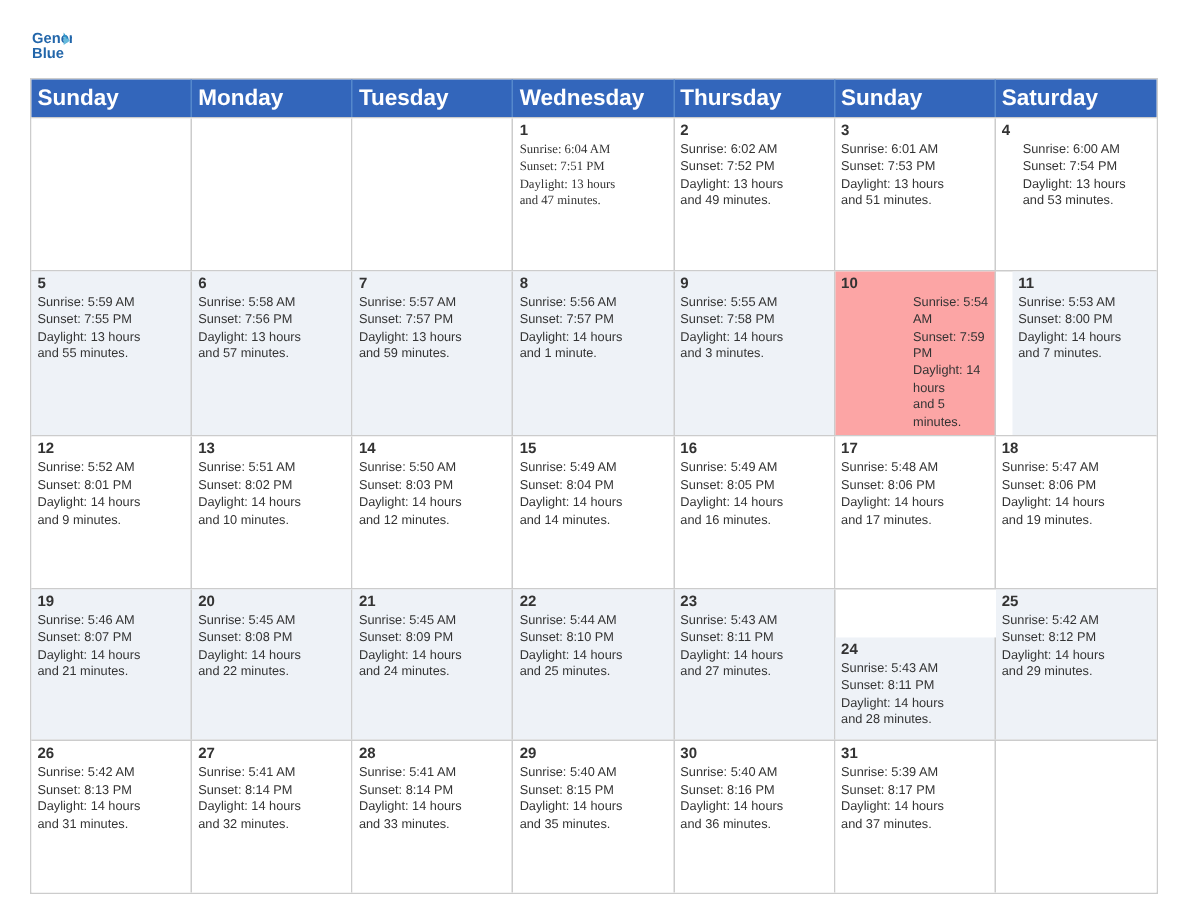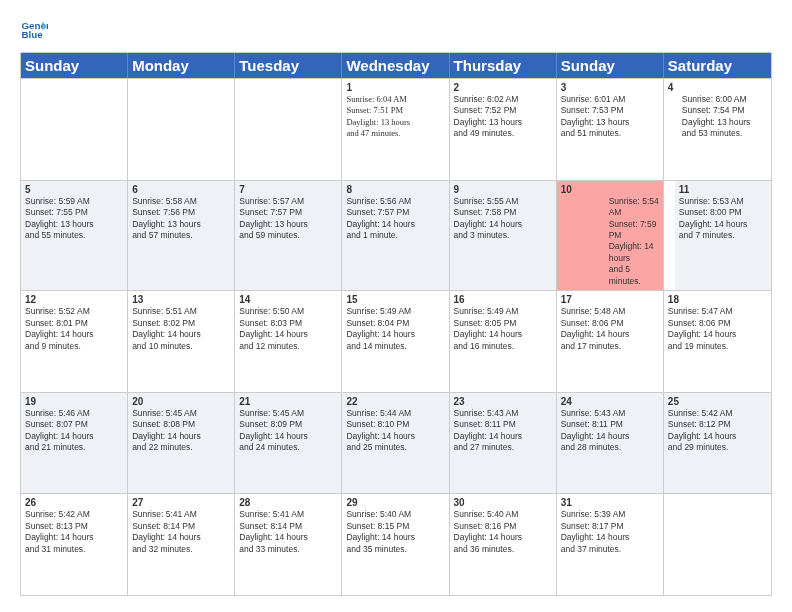--- a/index.html
+++ b/index.html
@@ -302,21 +302,21 @@
 Daylight: 14 hours
 and 25 minutes.</div>
           </div>
           <div class="cal-cell" style="background: rgb(238, 242, 247);">
             <span class="day-num">23</span>
             <div class="day-info" style="white-space: pre-line;">Sunrise: 5:43 AM
 Sunset: 8:11 PM
 Daylight: 14 hours
 and 27 minutes.</div>
           </div>
-          <div class="cal-cell" style="background: rgb(238, 242, 247);">
+          <div class="cal-cell" style="background: rgb(238, 242, 247); margin-top: 32px;">
             <span class="day-num">24</span>
             <div class="day-info" style="white-space: pre-line;">Sunrise: 5:43 AM
 Sunset: 8:11 PM
 Daylight: 14 hours
 and 28 minutes.</div>
           </div>
           <div class="cal-cell" style="background: rgb(238, 242, 247);">
             <span class="day-num">25</span>
             <div class="day-info" style="white-space: pre-line;">Sunrise: 5:42 AM
 Sunset: 8:12 PM

